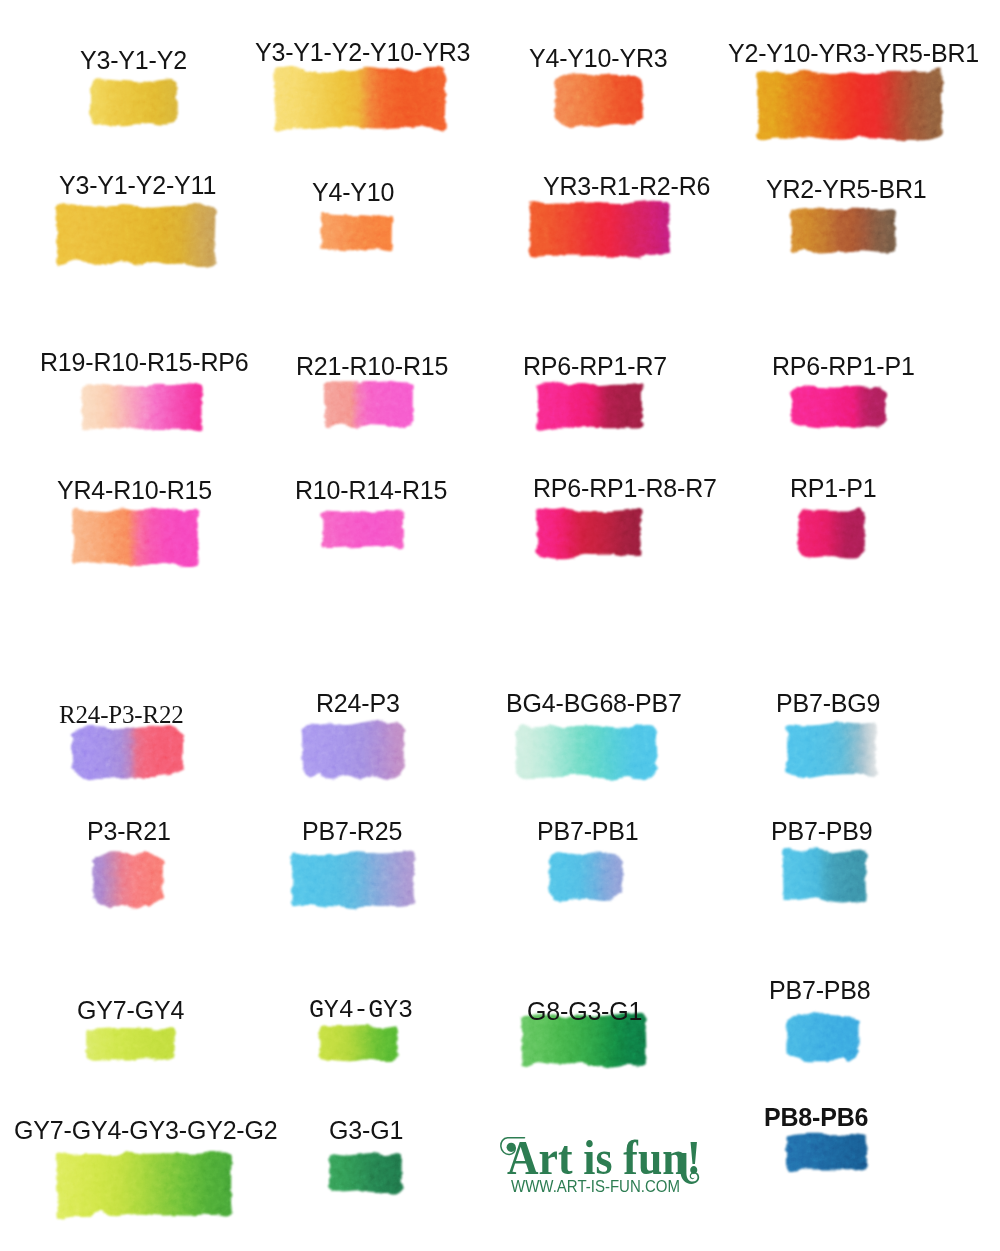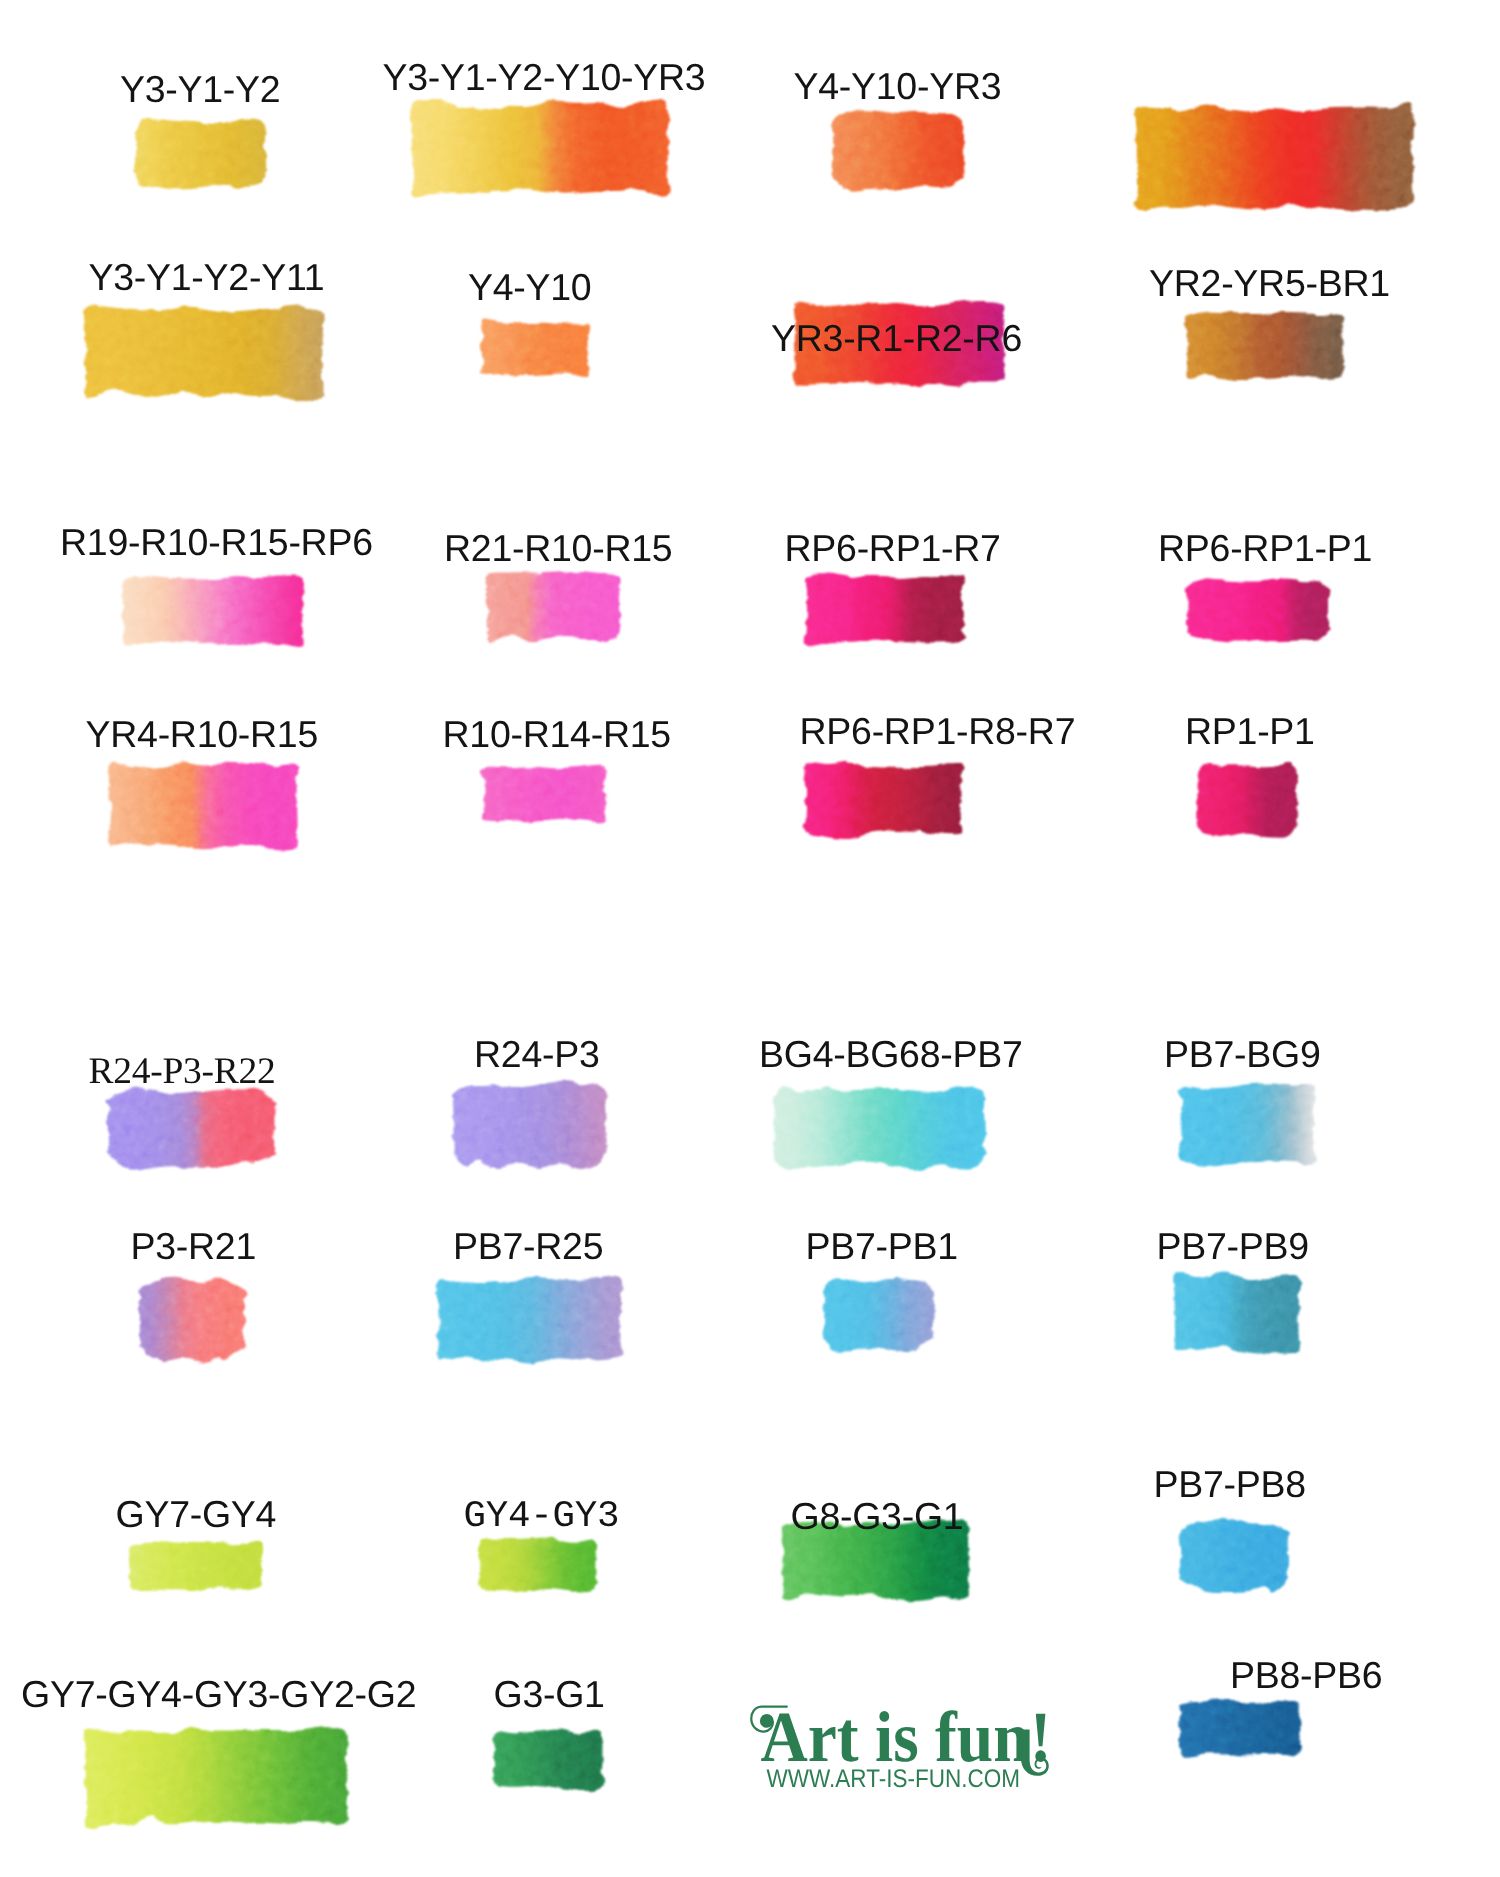--- a/index.html
+++ b/index.html
@@ -778,23 +778,24 @@
         <g clip-path="url(#clp30)" opacity="0.30" style="mix-blend-mode:overlay">
           <rect x="778" y="1126" width="97" height="53" filter="url(#grainf)"></rect>
         </g>
       </g>
     </svg>
 
   <div id="label-layer">
   <div class="lbl" style="left: 80px; top: 48px;">Y3-Y1-Y2</div>
   <div class="lbl" style="left: 255px; top: 40px;">Y3-Y1-Y2-Y10-YR3</div>
   <div class="lbl" style="left: 529px; top: 46px;">Y4-Y10-YR3</div>
+  <div class="lbl" style="left: 728px; top: 41px;">Y2-Y10-YR3-YR5-BR1</div>
   <div class="lbl" style="left: 59px; top: 173px;">Y3-Y1-Y2-Y11</div>
   <div class="lbl" style="left: 312px; top: 180px;">Y4-Y10</div>
-  <div class="lbl" style="left: 514px; top: 174px; margin-top: 40px;">YR3-R1-R2-R6</div>
+  <div class="lbl" style="left: 543px; top: 174px;">YR3-R1-R2-R6</div>
   <div class="lbl" style="left: 766px; top: 177px;">YR2-YR5-BR1</div>
   <div class="lbl" style="left: 40px; top: 350px;">R19-R10-R15-RP6</div>
   <div class="lbl" style="left: 296px; top: 354px;">R21-R10-R15</div>
   <div class="lbl" style="left: 523px; top: 354px;">RP6-RP1-R7</div>
   <div class="lbl" style="left: 772px; top: 354px;">RP6-RP1-P1</div>
   <div class="lbl" style="left: 57px; top: 478px;">YR4-R10-R15</div>
   <div class="lbl" style="left: 295px; top: 478px;">R10-R14-R15</div>
   <div class="lbl" style="left: 503px; top: 476px; margin-left: 30px;">RP6-RP1-R8-R7</div>
   <div class="lbl" style="left: 790px; top: 476px;">RP1-P1</div>
   <div class="lbl" style="left: 59px; top: 702px; font-family: Liberation Serif, serif;">R24-P3-R22</div>
@@ -804,21 +805,21 @@
   <div class="lbl" style="left: 87px; top: 819px;">P3-R21</div>
   <div class="lbl" style="left: 302px; top: 819px;">PB7-R25</div>
   <div class="lbl" style="left: 537px; top: 819px;">PB7-PB1</div>
   <div class="lbl" style="left: 771px; top: 819px;">PB7-PB9</div>
   <div class="lbl" style="left: 77px; top: 998px;">GY7-GY4</div>
   <div class="lbl" style="left: 309px; top: 998px; font-family: Liberation Mono, monospace;">GY4-GY3</div>
   <div class="lbl" style="left: 527px; top: 981px; margin-top: 18px;">G8-G3-G1</div>
   <div class="lbl" style="left: 769px; top: 978px;">PB7-PB8</div>
   <div class="lbl" style="left: 14px; top: 1118px;">GY7-GY4-GY3-GY2-G2</div>
   <div class="lbl" style="left: 329px; top: 1118px;">G3-G1</div>
-  <div class="lbl" style="left: 820px; top: 1105px;">PB8-PB6</div>
+  <div class="lbl" style="left: 764px; top: 1105px; font-weight: bold;">PB8-PB6</div>
   </div>
 
   <div id="logo">
       <svg viewBox="0 0 212 70" width="212" height="70">
         <g>
           <path fill="none" stroke="#2d7d52" stroke-width="1.5" stroke-linecap="round" d="M24.5,9.8 L7.6,9.8 C3.2,10.0 0.5,13.9 0.9,18.6 C1.3,23.2 4.9,26.6 9.4,26.4 C13.0,26.2 15.4,23.4 15.2,20.0"></path>
           <circle cx="11.2" cy="19.3" r="4.6" fill="#2d7d52"></circle>
         </g>
         <text fill="#2d7d52" font-family="Liberation Serif, serif" font-size="48" font-weight="700" x="7" y="46" textLength="194" lengthAdjust="spacingAndGlyphs">Art is fun!</text>
         <g>

